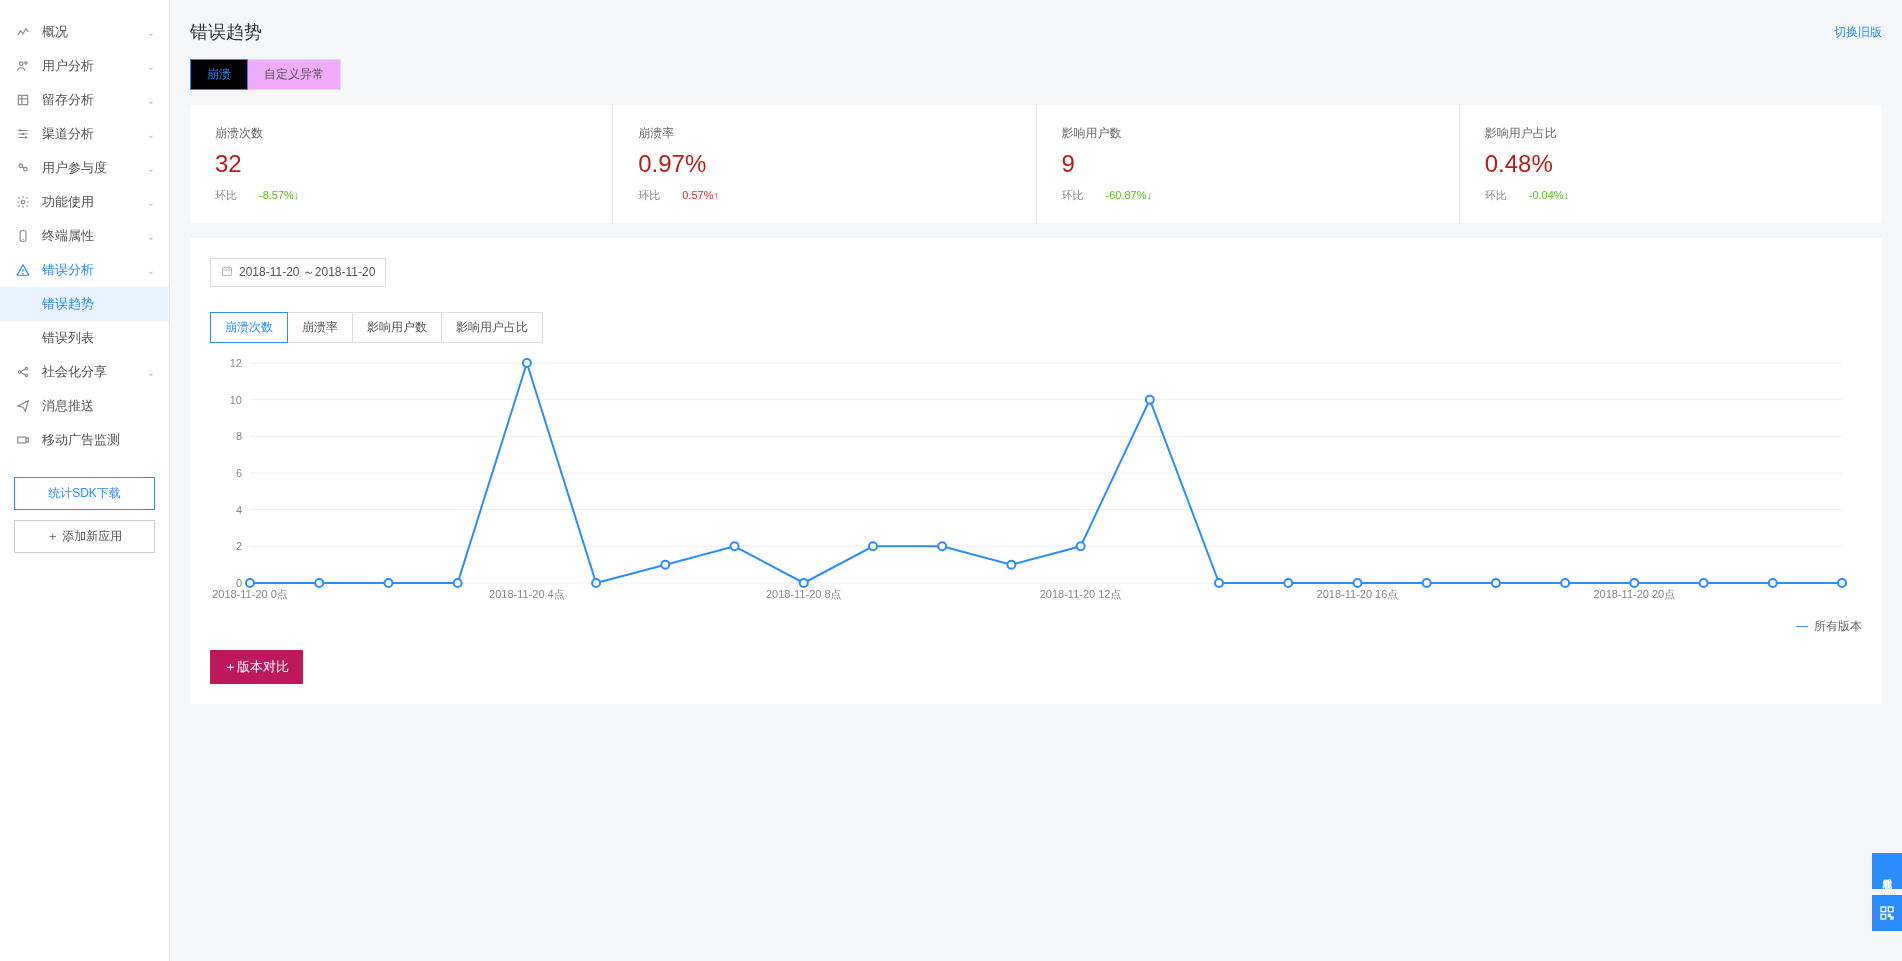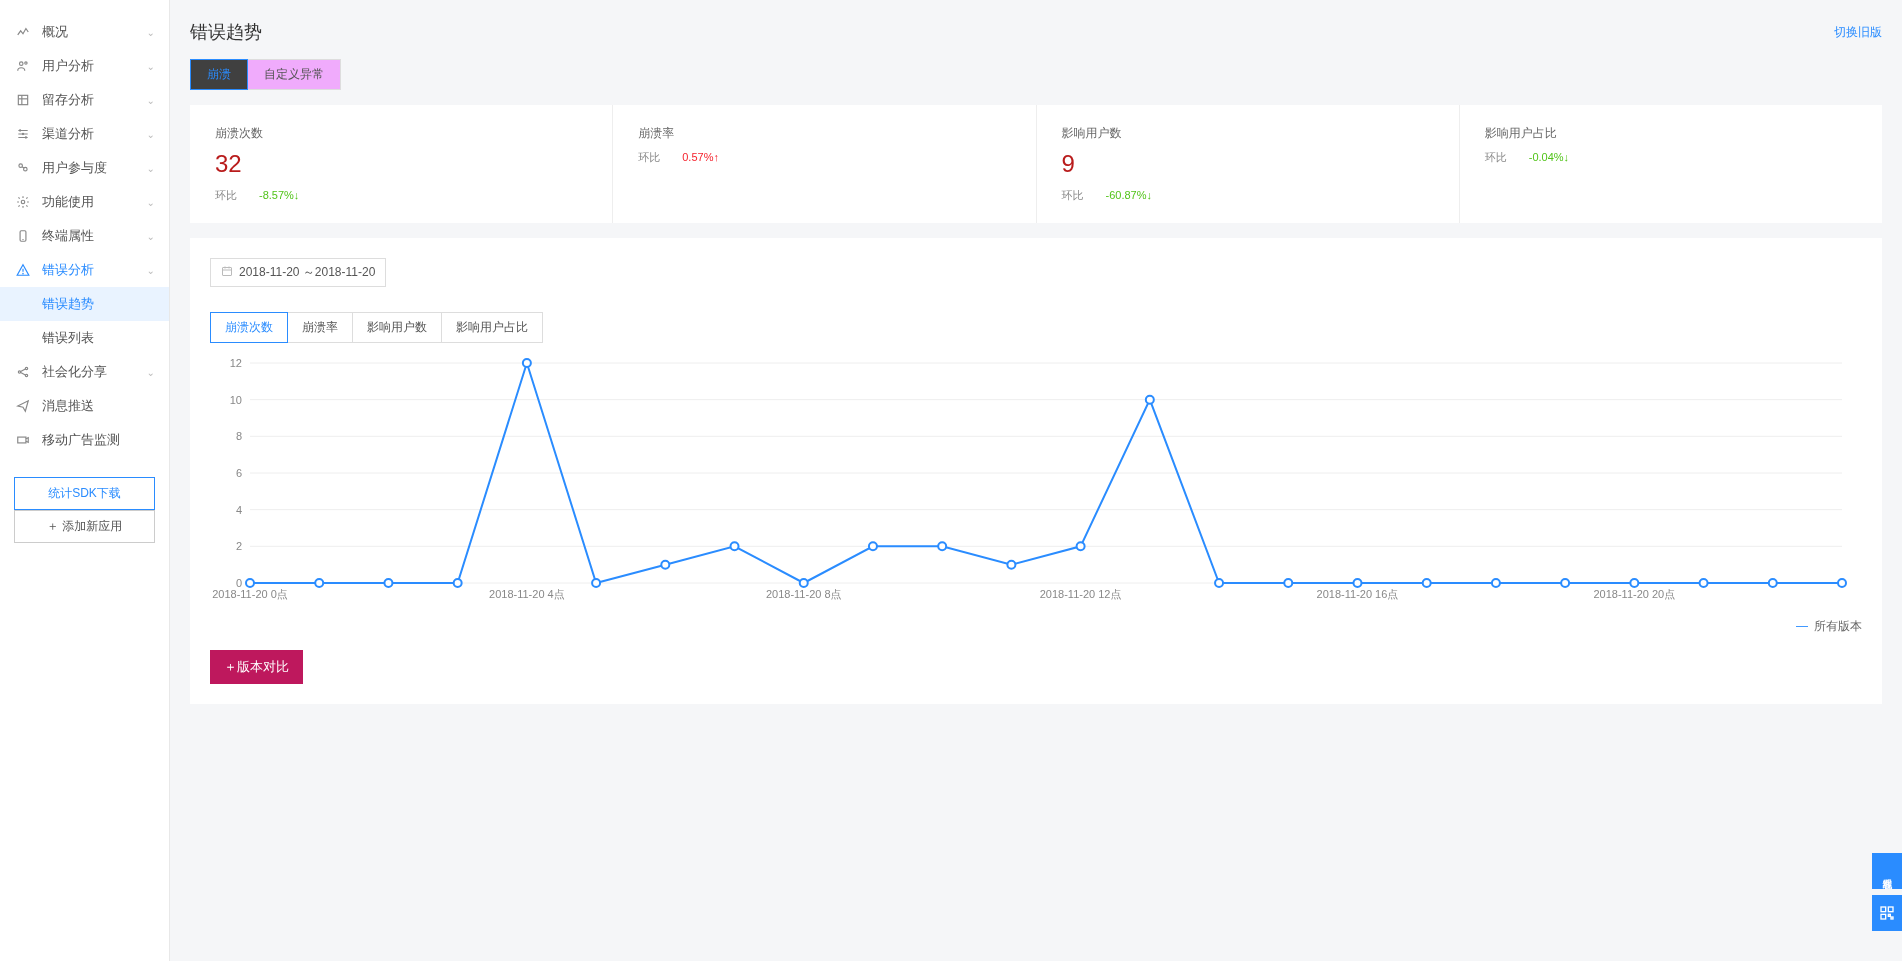--- a/index.html
+++ b/index.html
@@ -7,30 +7,30 @@
 .app { display: flex; height: 100vh; }
 .sidebar { width: 170px; background: #fff; border-right: 1px solid #e8e8e8; padding-top: 15px; flex-shrink: 0; }
 .nav-item { display: flex; align-items: center; padding: 8px 14px; cursor: pointer; color: #555; font-size: 13px; position: relative; }
 .nav-item .ico { width: 18px; margin-right: 10px; display: inline-flex; align-items: center; justify-content: center; color: #888; }
 .nav-item .chev { margin-left: auto; color: #bbb; font-size: 10px; }
 .nav-item.active { color: #2a8cff; }
 .nav-item.active .ico { color: #2a8cff; }
 .sub-item { padding: 8px 14px 8px 42px; cursor: pointer; color: #555; font-size: 13px; }
 .sub-item.active { background: #e9f3ff; color: #2a8cff; }
 .side-btns { padding: 20px 14px; }
-.side-btn { width: 100%; padding: 7px 0; border: 1px solid #ccc; background: #fff; cursor: pointer; font-size: 12px; color: #555; }
+.side-btn { width: 100%; padding: 7px 0; border: 1px solid #ccc; background: #fff; cursor: pointer; font-size: 12px; margin-bottom: 10px; color: #555; }
 .side-btn.primary { border-color: #2a8cff; color: #2a8cff; }
 .main { flex: 1; overflow: auto; }
 .page-head { display: flex; align-items: center; padding: 20px 20px 0 20px; }
 .page-title { font-size: 18px; font-weight: 500; color: #333; }
 .old-link { margin-left: auto; color: #2a8cff; font-size: 12px; cursor: pointer; text-align: right; }
 .type-tabs { display: flex; margin: 15px 0 15px 20px; }
 .type-tab { padding: 6px 16px; border: 1px solid #ddd; background: #f0abfc; cursor: pointer; font-size: 12px; color: #555; }
 .type-tab + .type-tab { border-left: none; }
-.type-tab.active { border-color: #2a8cff; color: #2a8cff; background: #404040; position: relative; z-index: 1; }
+.type-tab.active { border-color: #2a8cff; color: #2a8cff; background: #000000; position: relative; z-index: 1; }
 .stats-row { display: flex; gap: 0; margin: 0 20px 15px 20px; background: #fff; }
 .stat-card { flex: 1; padding: 20px 25px; border-right: 1px solid #eee; }
 .stat-card:last-child { border-right: none; }
 .stat-label { font-size: 12px; color: #666; margin-bottom: 8px; }
 .stat-value { font-size: 24px; font-weight: 400; color: #b91c1c; margin-bottom: 10px; }
 .stat-delta { font-size: 11px; color: #888; }
 .stat-delta .pct { margin-left: 22px; }
 .down { color: #52c41a; }
 .up { color: #f5222d; }
 .chart-card { background: #fff; margin: 0 20px 20px 20px; padding: 20px; }
@@ -193,29 +193,31 @@
       </div>
 
     <div class="stats-row" id="stats-row">
         <div class="stat-card">
     <div class="stat-label">崩溃次数</div>
     <div class="stat-value">32</div>
     <div class="stat-delta">环比<span class="pct down">-8.57%↓</span></div>
         </div>
         <div class="stat-card">
     <div class="stat-label">崩溃率</div>
+    <div class="stat-value">0.97%</div>
     <div class="stat-delta">环比<span class="pct up">0.57%↑</span></div>
         </div>
         <div class="stat-card">
     <div class="stat-label">影响用户数</div>
     <div class="stat-value">9</div>
     <div class="stat-delta">环比<span class="pct down">-60.87%↓</span></div>
         </div>
         <div class="stat-card">
     <div class="stat-label">影响用户占比</div>
+    <div class="stat-value">0.48%</div>
     <div class="stat-delta">环比<span class="pct down">-0.04%↓</span></div>
         </div>
       </div>
 
     <div class="chart-card">
       <div class="date-picker">
         <span class="cal">
           <svg width="12" height="12" viewBox="0 0 24 24" fill="none" stroke="currentColor" stroke-width="2">
               <rect x="3" y="5" width="18" height="16" rx="1"></rect>
               <line x1="3" y1="10" x2="21" y2="10"></line>

